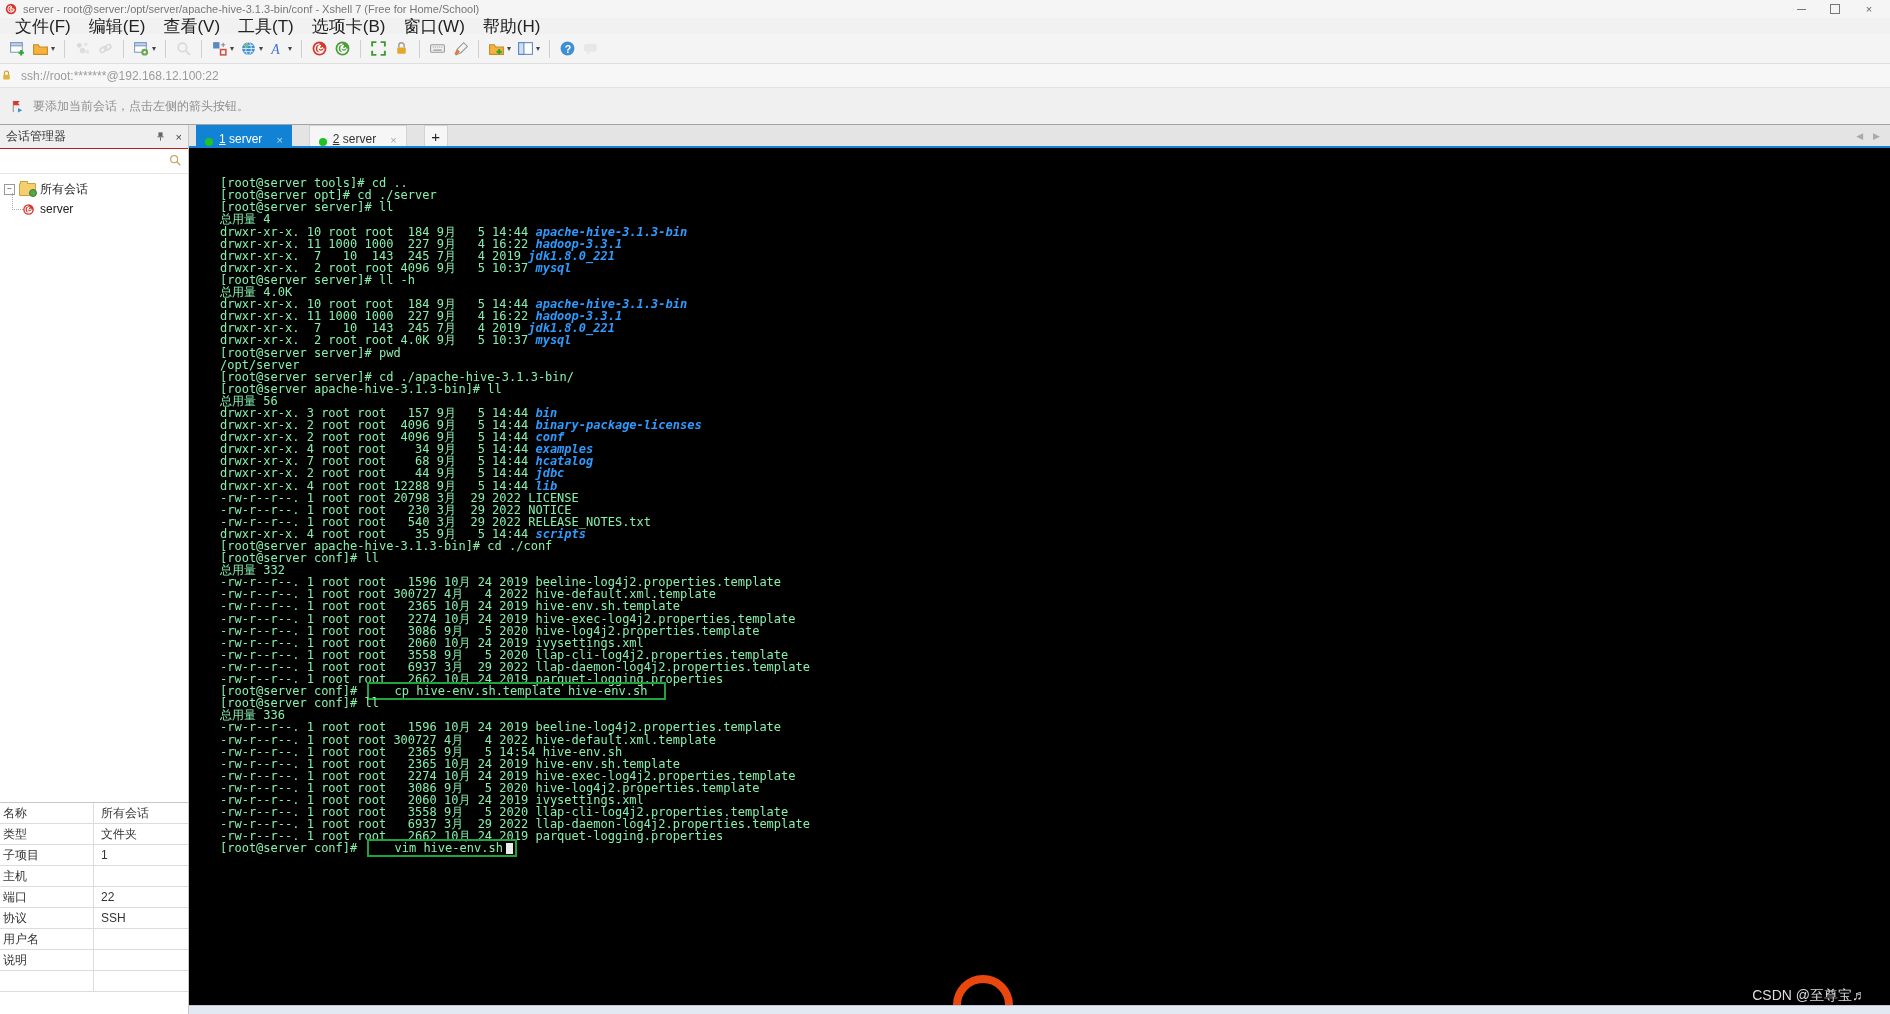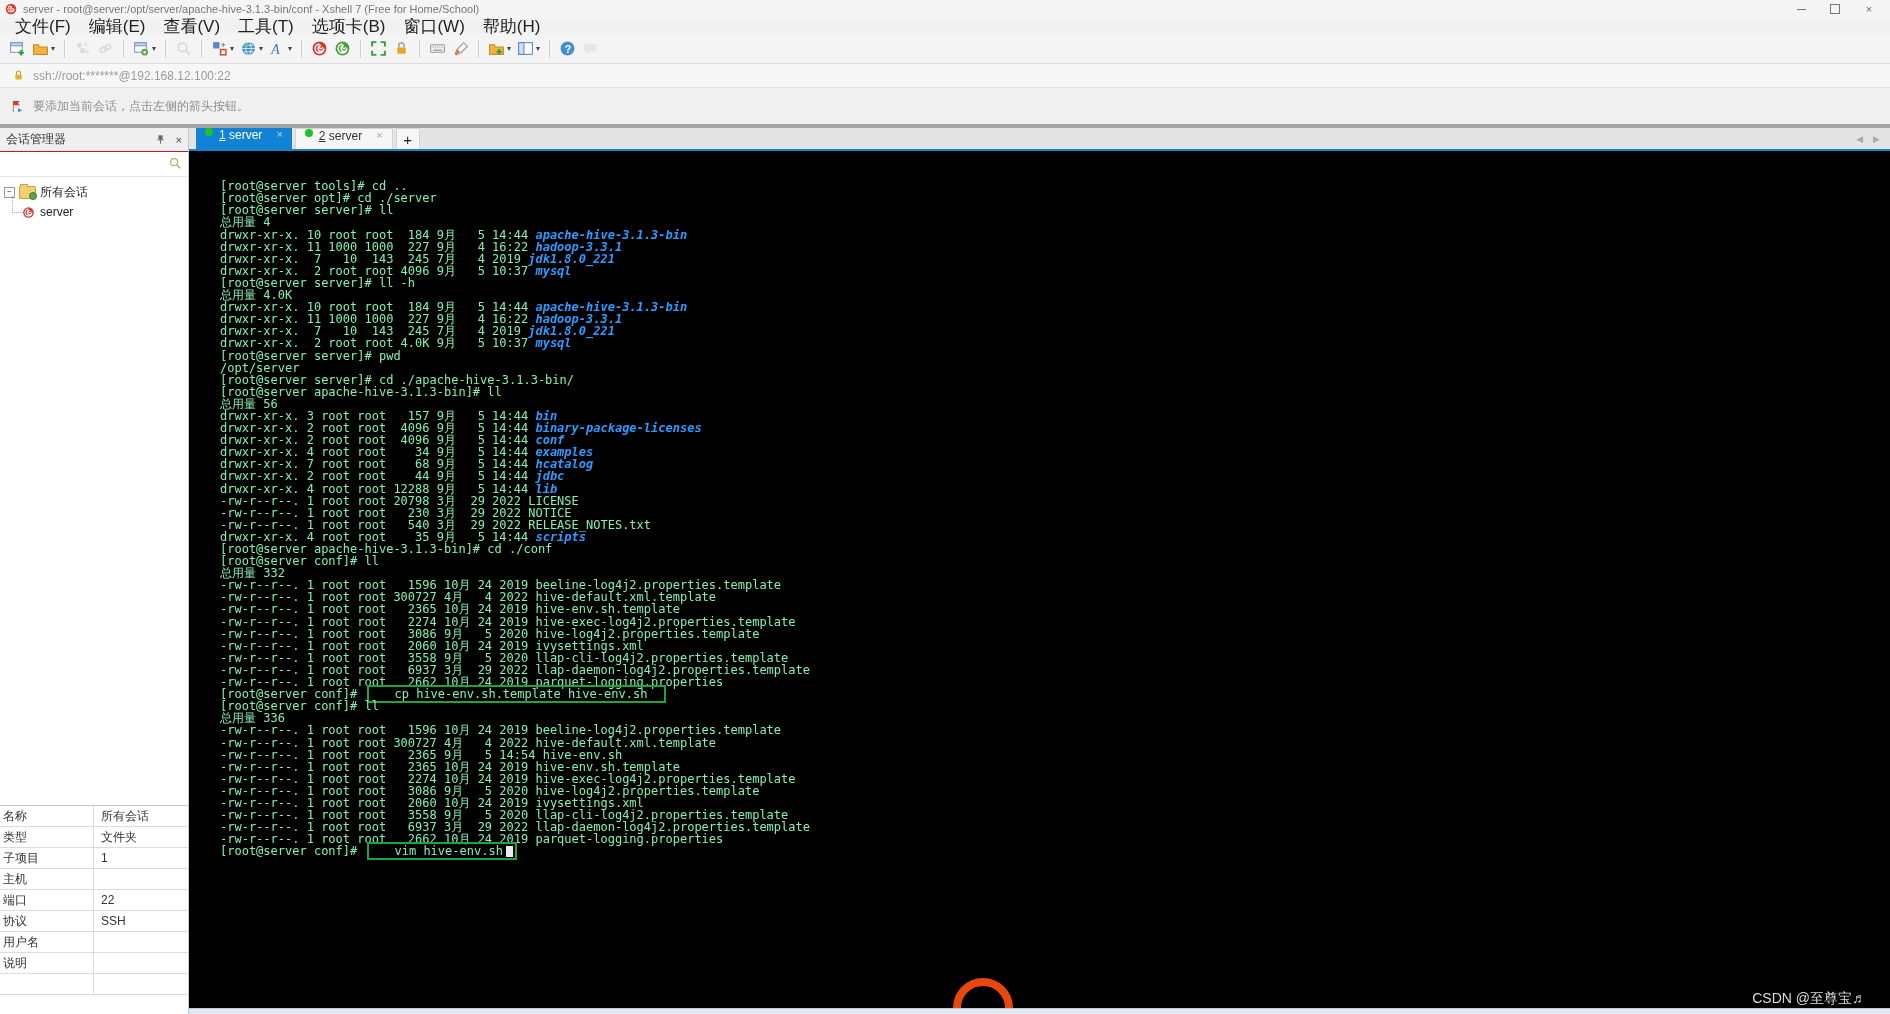--- a/index.html
+++ b/index.html
@@ -14,22 +14,22 @@
   .restore-glyph:before{content:"";position:absolute;left:2px;top:-3px;width:8px;height:8px;border:1px solid #777;z-index:-1;}
   .min-glyph{width:9px;height:1px;background:#777;}
   .menubar{height:16px;background:#f1f1f1;display:flex;align-items:center;padding-left:6px;}
   .menu-item{font-size:17px;color:#222;padding:0 9px;}
   .toolbar{height:29px;background:#f4f4f4;border-bottom:1px solid #dedede;display:flex;align-items:center;padding-left:6px;}
   .tbtn{height:24px;display:flex;align-items:center;justify-content:center;padding:0 3px;}
   .tbtn svg{width:17px;height:17px;}
   .tbtn.disabled{opacity:.45;filter:grayscale(1);}
   .caret{font-size:8px;color:#444;margin-left:2px;}
   .tsep{width:1px;height:18px;background:#cfcfcf;margin:0 6px;}
-  .addressbar{height:23px;background:#f7f7f7;border-bottom:1px solid #e3e3e3;display:flex;align-items:center;gap:8px;padding-left:12px;font-size:12px;color:#9a9a9a;text-align:center;}
-  .noticebar{height:36px;background:#f0f0f0;border-bottom:4px solid #a3a3a3;display:flex;align-items:center;gap:8px;padding-left:10px;font-size:12px;color:#8f8f8f;}
+  .addressbar{height:23px;background:#f7f7f7;border-bottom:1px solid #e3e3e3;display:flex;align-items:center;gap:8px;padding-left:0;font-size:12px;color:#9a9a9a;text-align:center;}
+  .noticebar{height:36px;background:#f0f0f0;border-bottom:1px solid #a3a3a3;display:flex;align-items:center;gap:8px;padding-left:10px;font-size:12px;color:#8f8f8f;}
   
   .main{display:flex;height:891px;}
   .leftpanel{width:189px;background:#fff;border-right:1px solid #c6c6c6;display:flex;flex-direction:column;box-sizing:border-box;}
   .lp-header{height:23px;background:#efefef;display:flex;align-items:center;padding:0 6px;font-size:12px;color:#333;border-bottom:1px solid #b91c1c;}
   .lp-header .hd-icons{margin-left:auto;display:flex;gap:10px;align-items:center;color:#444;}
   .lp-search{height:24px;border-bottom:1px solid #e6e6e6;position:relative;}
   .lp-search input{width:100%;height:100%;border:none;outline:none;box-sizing:border-box;padding:0 24px 0 6px;font-size:12px;background:#fff;}
   .lp-search .mag{position:absolute;right:6px;top:4px;}
   .lp-tree{flex:1;padding-top:5px;font-size:12px;color:#222;overflow:hidden;}
   .tree-row{display:flex;align-items:center;height:20px;gap:4px;}
@@ -39,21 +39,21 @@
   .tfolder:after{content:"";position:absolute;right:-2px;bottom:-2px;width:6px;height:6px;border-radius:50%;background:#57a64a;border:1px solid #3d7d34;}
   .tree-child{display:flex;align-items:center;height:20px;gap:5px;padding-left:22px;position:relative;}
   .tree-child:before{content:"";position:absolute;left:12px;top:-6px;height:16px;width:10px;border-left:1px dotted #aaa;border-bottom:1px dotted #aaa;}
   .lp-props{height:213px;border-top:1px solid #c6c6c6;font-size:12px;color:#333;background:#fff;}
   .prow{height:21px;display:flex;border-bottom:1px solid #dcdcdc;box-sizing:border-box;}
   .plabel{width:94px;border-right:1px solid #dcdcdc;display:flex;align-items:center;padding-left:3px;box-sizing:border-box;}
   .pvalue{flex:1;display:flex;align-items:center;padding-left:7px;}
   
   .rightcol{flex:1;display:flex;flex-direction:column;min-width:0;}
   .tabstrip{height:23px;background:#e4e4e4;border-bottom:2px solid #1182d4;box-sizing:border-box;display:flex;align-items:flex-end;padding-left:7px;}
-  .tab{height:21px;display:flex;align-items:flex-start;padding:0 9px;font-size:12px;margin-right:3px;gap:6px;}
+  .tab{height:21px;display:flex;align-items:flex-end;padding:0 9px;font-size:12px;margin-right:17px;gap:6px;}
   .tab.active{background:#1182d4;color:#fff;}
   .tab.inactive{background:#f6f6f6;color:#333;border:1px solid #d4d4d4;border-bottom:none;box-sizing:border-box;}
   .dot{width:8px;height:8px;border-radius:50%;background:#1fc325;flex:none;}
   .tab .tclose{margin-left:8px;font-size:11px;opacity:.85;}
   .tab.active .tclose{color:#cfe6f8;}
   .tab.inactive .tclose{color:#999;}
   .addtab{width:24px;height:21px;background:#f6f6f6;border:1px solid #d4d4d4;border-bottom:none;box-sizing:border-box;display:flex;align-items:center;justify-content:center;font-size:15px;color:#222;}
   .tabnav{margin-left:auto;display:flex;gap:10px;align-items:center;padding-right:10px;color:#a9a9a9;font-size:9px;height:21px;}
   
   .terminal{flex:1;background:#000;position:relative;overflow:hidden;padding:5px 0 0 7px;

